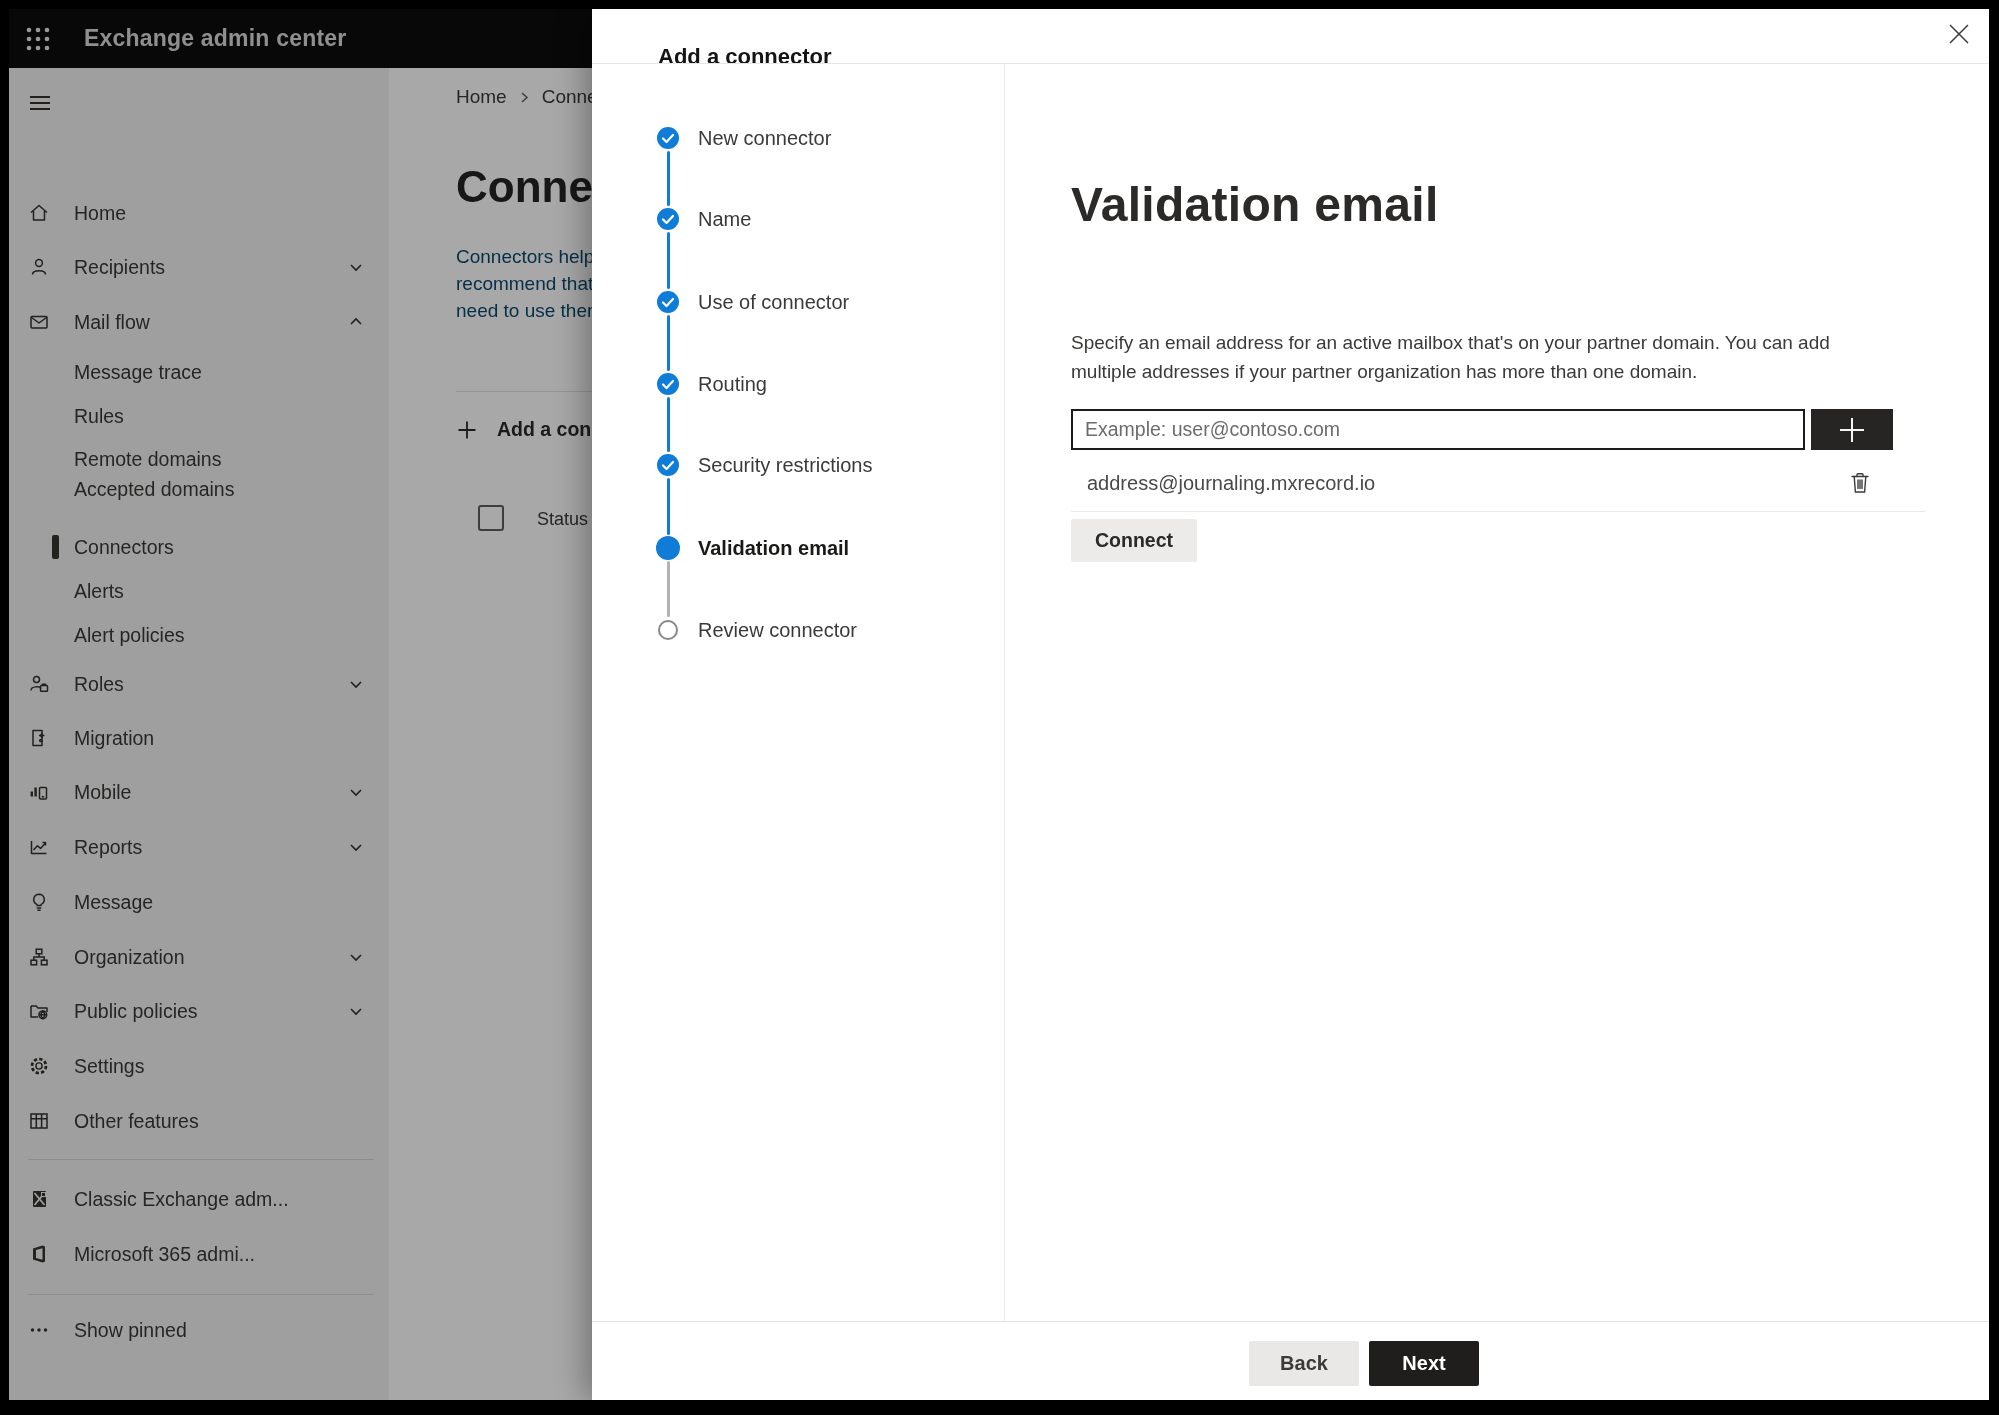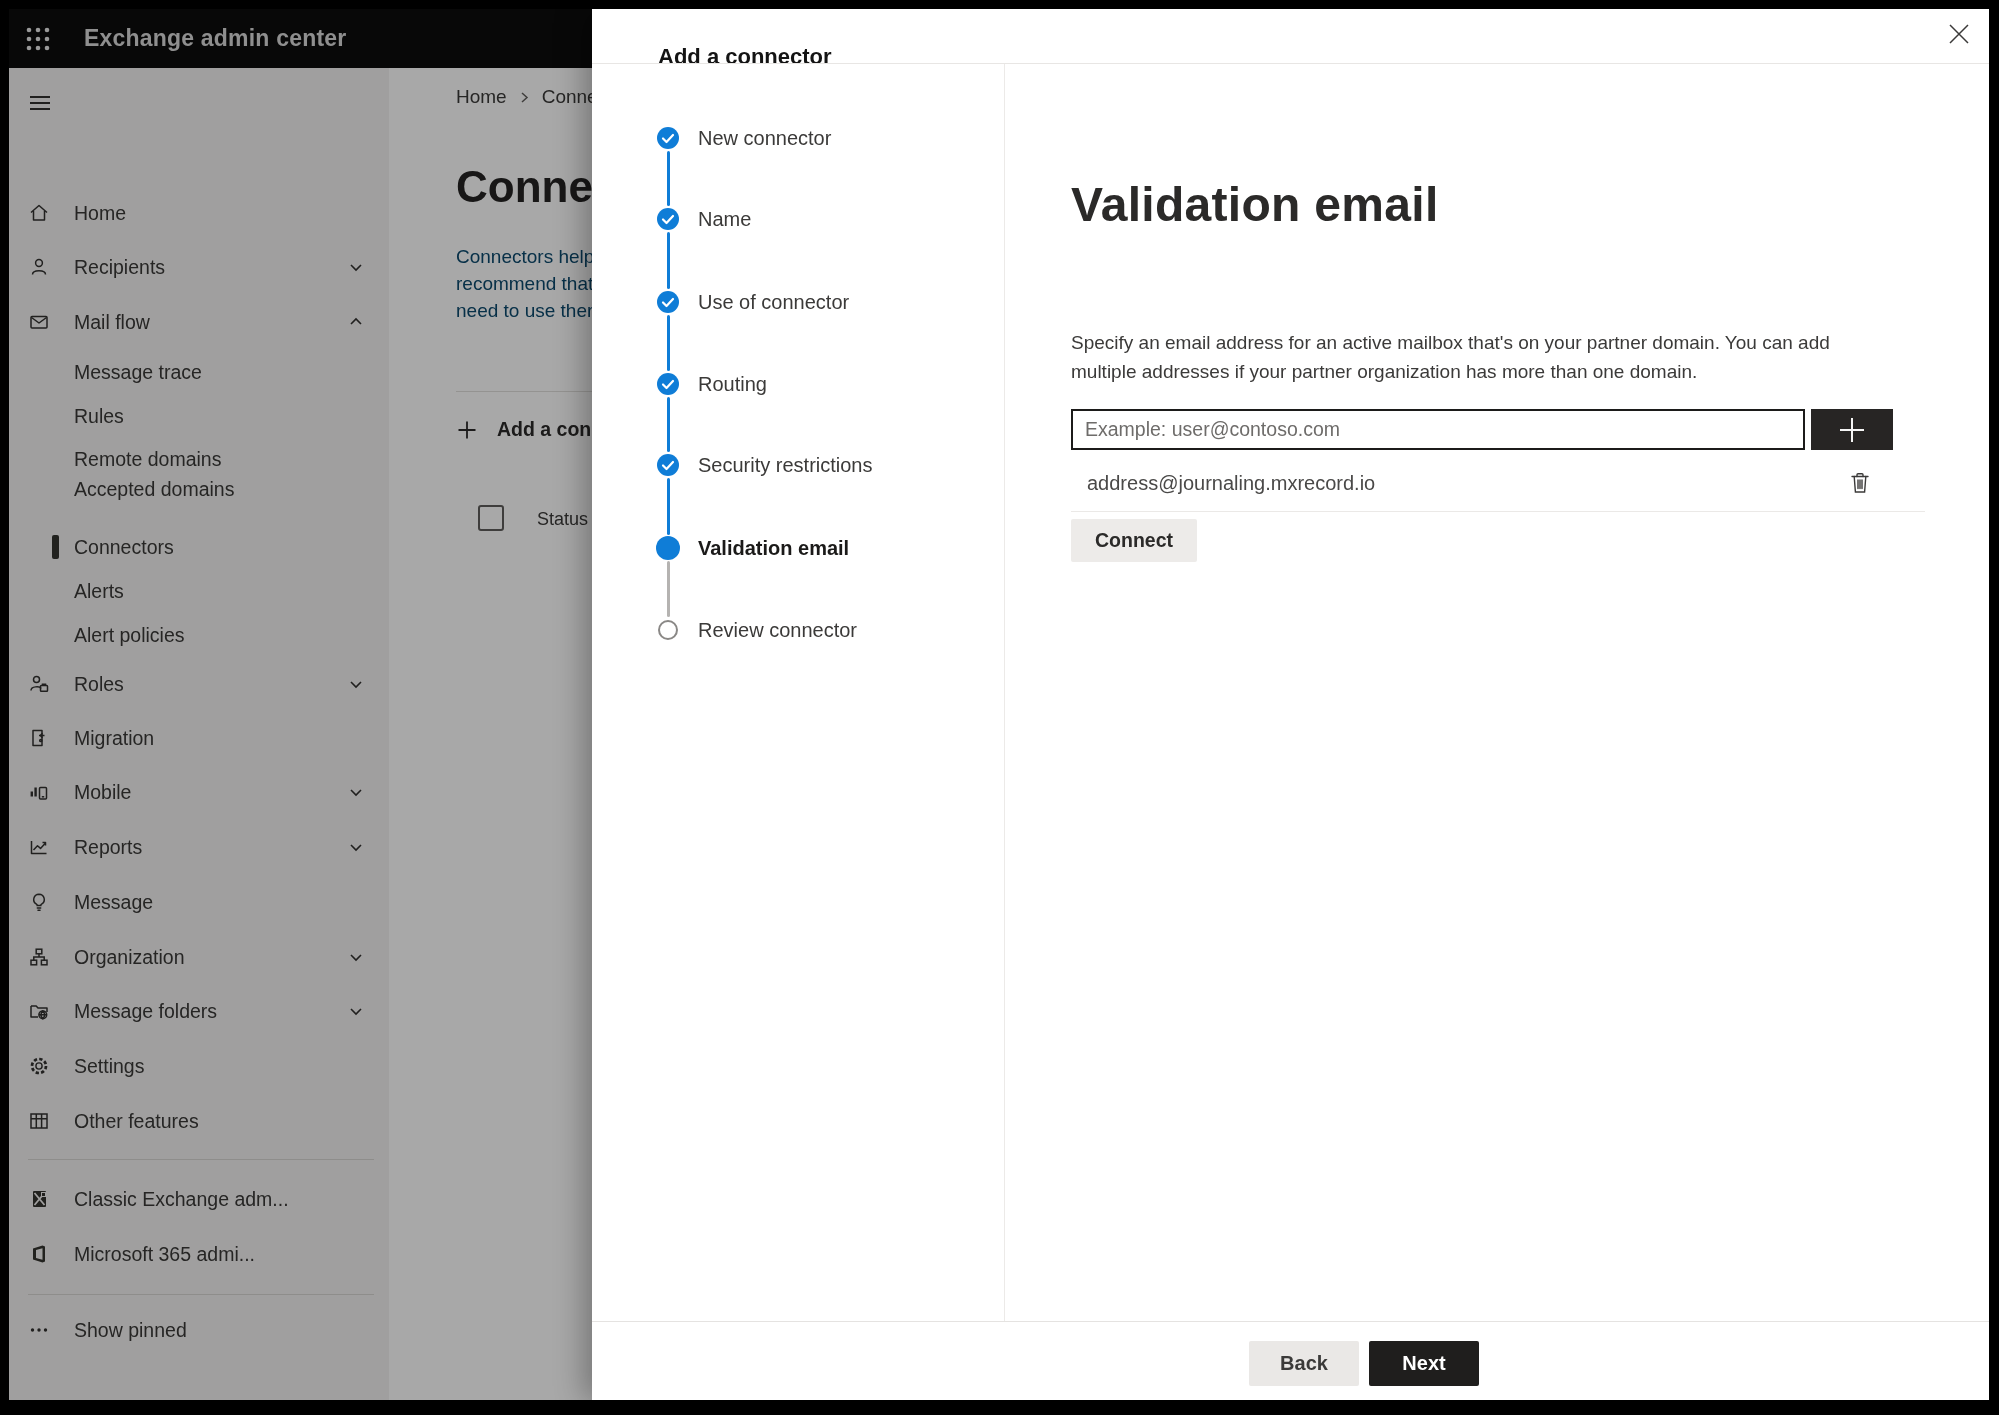--- a/index.html
+++ b/index.html
@@ -259,21 +259,21 @@
     </div>
 
     <div class="nav-item" style="top:921px">
       <span class="nicon">
         <svg width="22" height="22" viewBox="0 0 22 22" fill="none" stroke="#323130" stroke-width="1.5" stroke-linejoin="round">
             <path d="M3 6 h5.2 l1.8 2 H19 v4 M3 6 v11 h7"></path>
             <circle cx="14.8" cy="14.8" r="3.9"></circle>
             <path d="M11 14.8 h7.6 M14.8 10.9 c2.6 2.6 2.6 5.2 0 7.8 c-2.6 -2.6 -2.6 -5.2 0 -7.8 z"></path>
           </svg>
       </span>
-      <span class="nlabel">Message folders</span>
+      <span class="nlabel">Public policies</span>
       <span class="chev">
         <svg width="22" height="22" viewBox="0 0 22 22" fill="none" stroke="#323130" stroke-width="1.6">
             <path d="M6 9 L11 14 L16 9"></path>
           </svg>
       </span>
     </div>
 
     <div class="nav-item" style="top:976px">
       <span class="nicon">
         <svg width="22" height="22" viewBox="0 0 22 22" fill="none" stroke="#323130">

